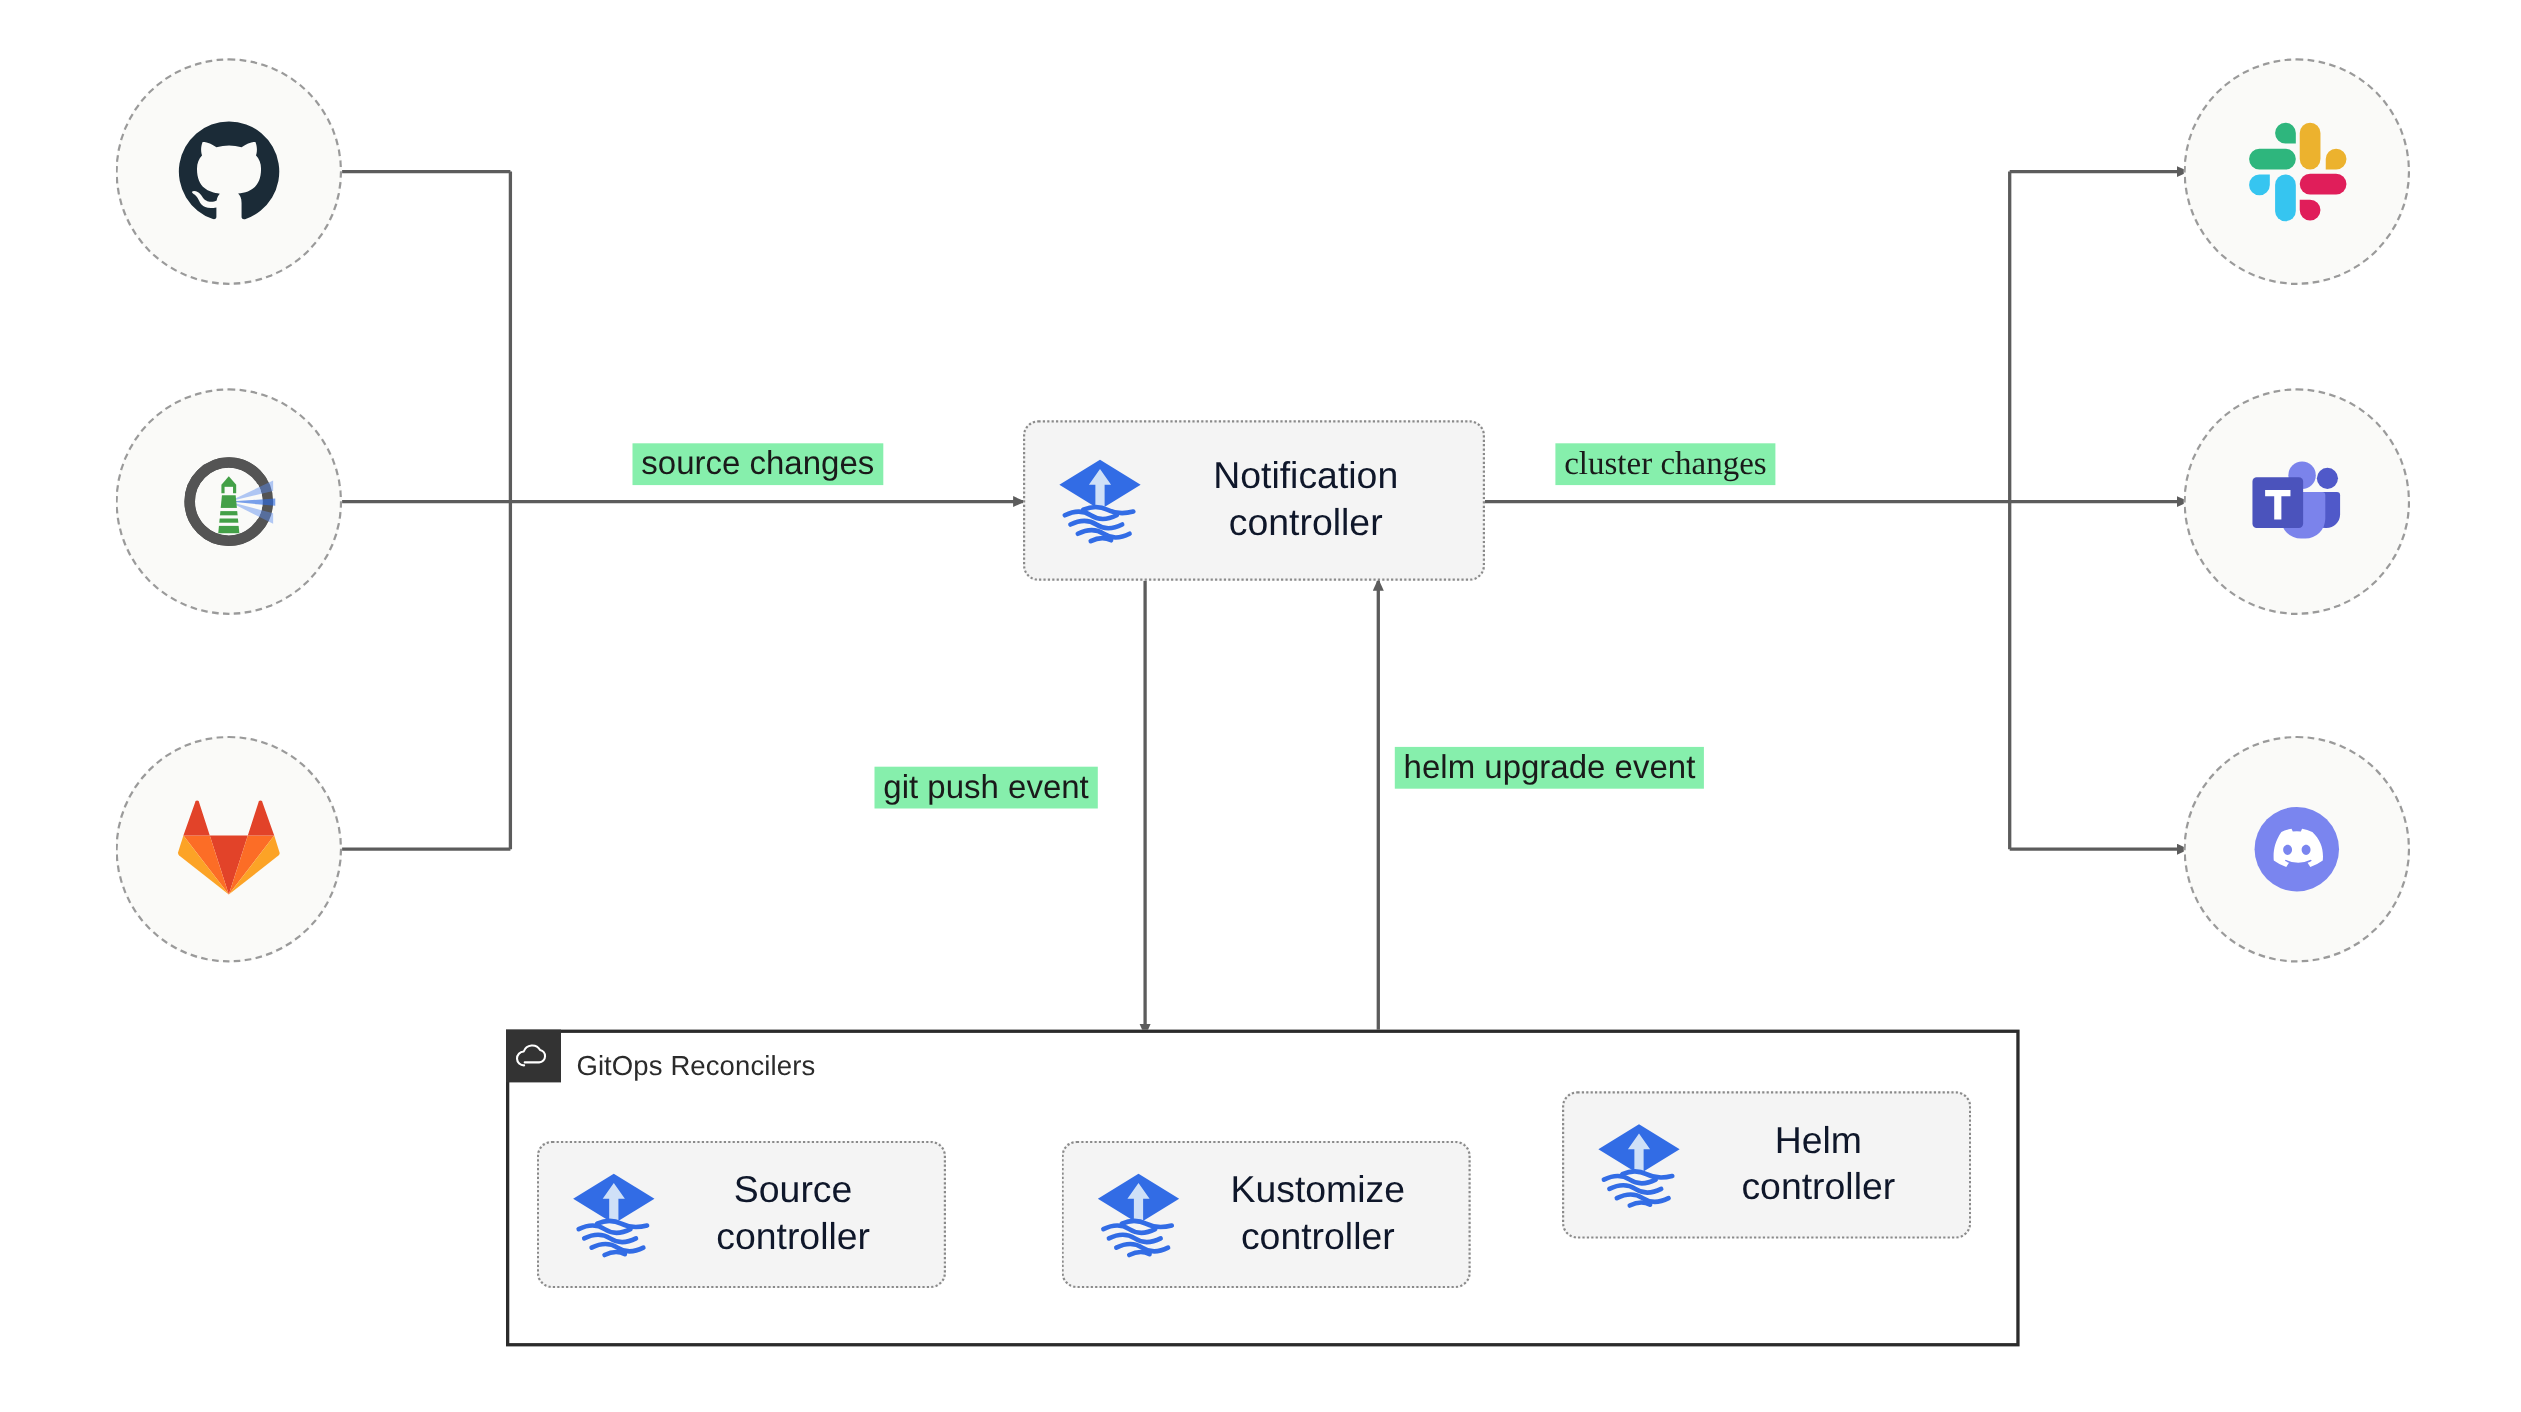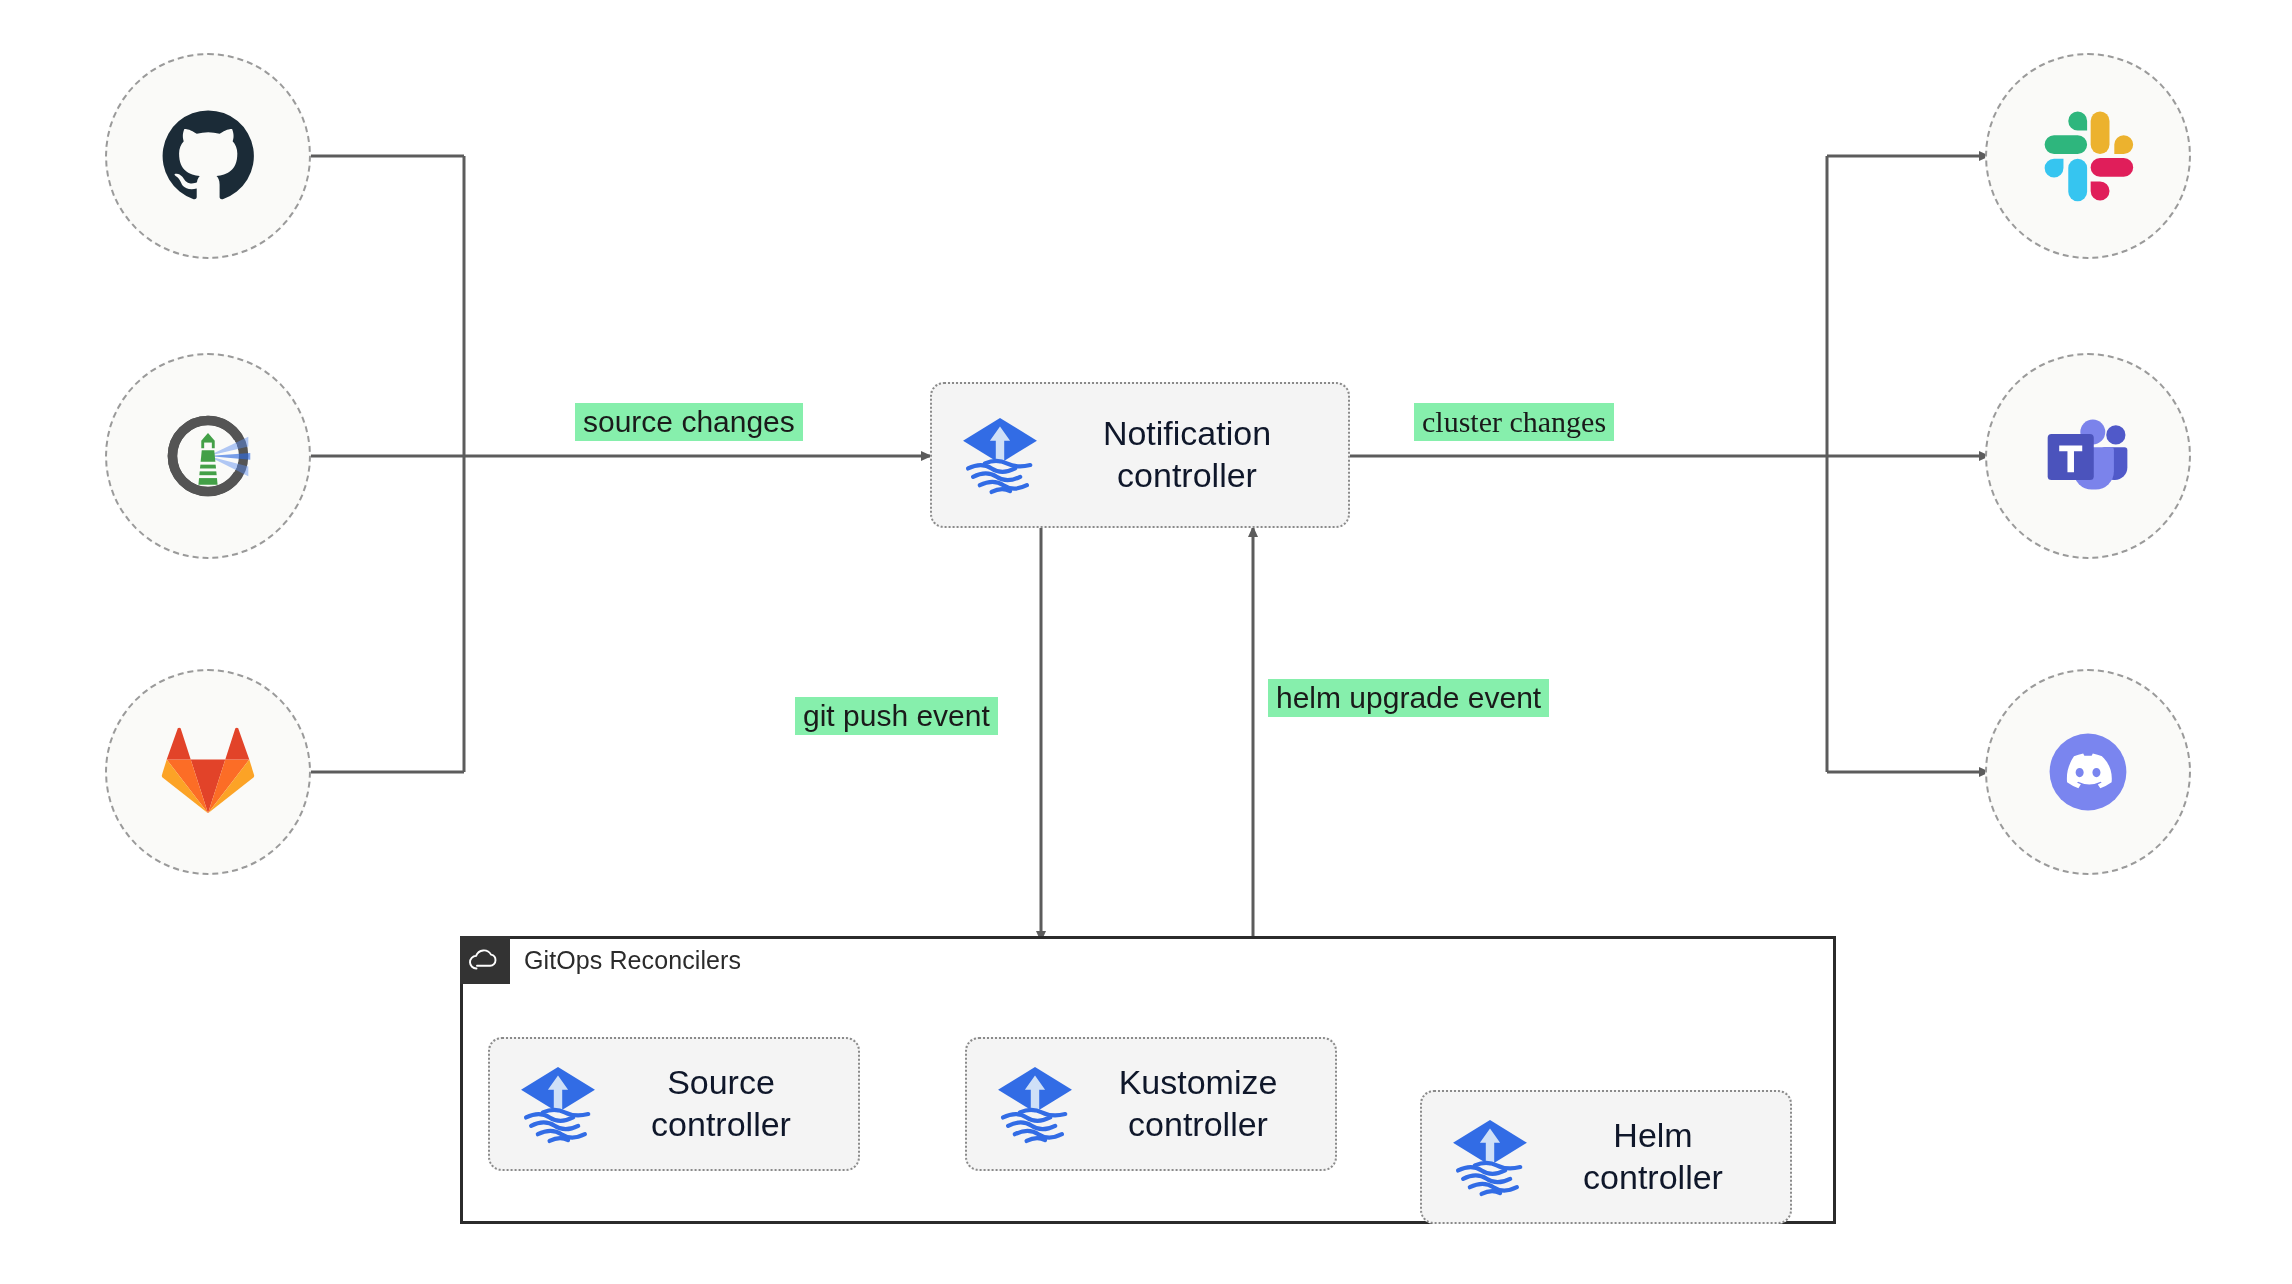--- a/index.html
+++ b/index.html
@@ -33,21 +33,21 @@
   }
   #notification-controller .ctrl-label{font-size:34px;}
 
   
   #gitops-group{
     position:absolute;left:460px;top:936px;width:1376px;height:288px;
     border:3px solid #2b2b2b;background:#ffffff;box-sizing:border-box;
   }
   #gitops-header{
     position:absolute;left:460px;top:936px;height:48px;
-    display:flex;align-items:center;
+    display:flex;align-items:flex-end;
   }
   #gitops-badge{
     width:50px;height:48px;background:#333333;
     display:flex;align-items:center;justify-content:center;flex:0 0 auto;
   }
   #gitops-title{
     margin-left:14px;font-size:25px;color:#2b2b2b;letter-spacing:.1px;
   }
 
   
@@ -226,21 +226,21 @@
         <path d="M18 76 Q34 68 46 76 T74 76"></path>
         <path d="M26 86 Q42 78 54 86 T82 86"></path>
         <path d="M32 60 Q46 54 58 60 T86 62"></path>
         <path d="M40 94 Q52 88 62 93"></path>
       </g>
     </svg>
     <div class="ctrl-label">Kustomize
 controller</div>
   </div>
 
-  <div class="ctrl-box" id="helm-controller" style="left:1420px;top:1090px;width:372px;height:134px;">
+  <div class="ctrl-box" id="helm-controller" style="left:1420px;top:992px;width:372px;height:134px;">
     <svg class="flux" viewBox="0 0 100 100">
       <path d="M50 6 L94 33 L50 60 L6 33 Z" fill="#326ce5"></path>
       <path d="M50 16 L62 33 L55 33 L55 60 L45 60 L45 33 L38 33 Z" fill="#cfe0f7"></path>
       <g stroke="#326ce5" stroke-width="5" stroke-linecap="round" fill="none">
         <path d="M12 66 Q28 58 40 66 T68 66"></path>
         <path d="M18 76 Q34 68 46 76 T74 76"></path>
         <path d="M26 86 Q42 78 54 86 T82 86"></path>
         <path d="M32 60 Q46 54 58 60 T86 62"></path>
         <path d="M40 94 Q52 88 62 93"></path>
       </g>

